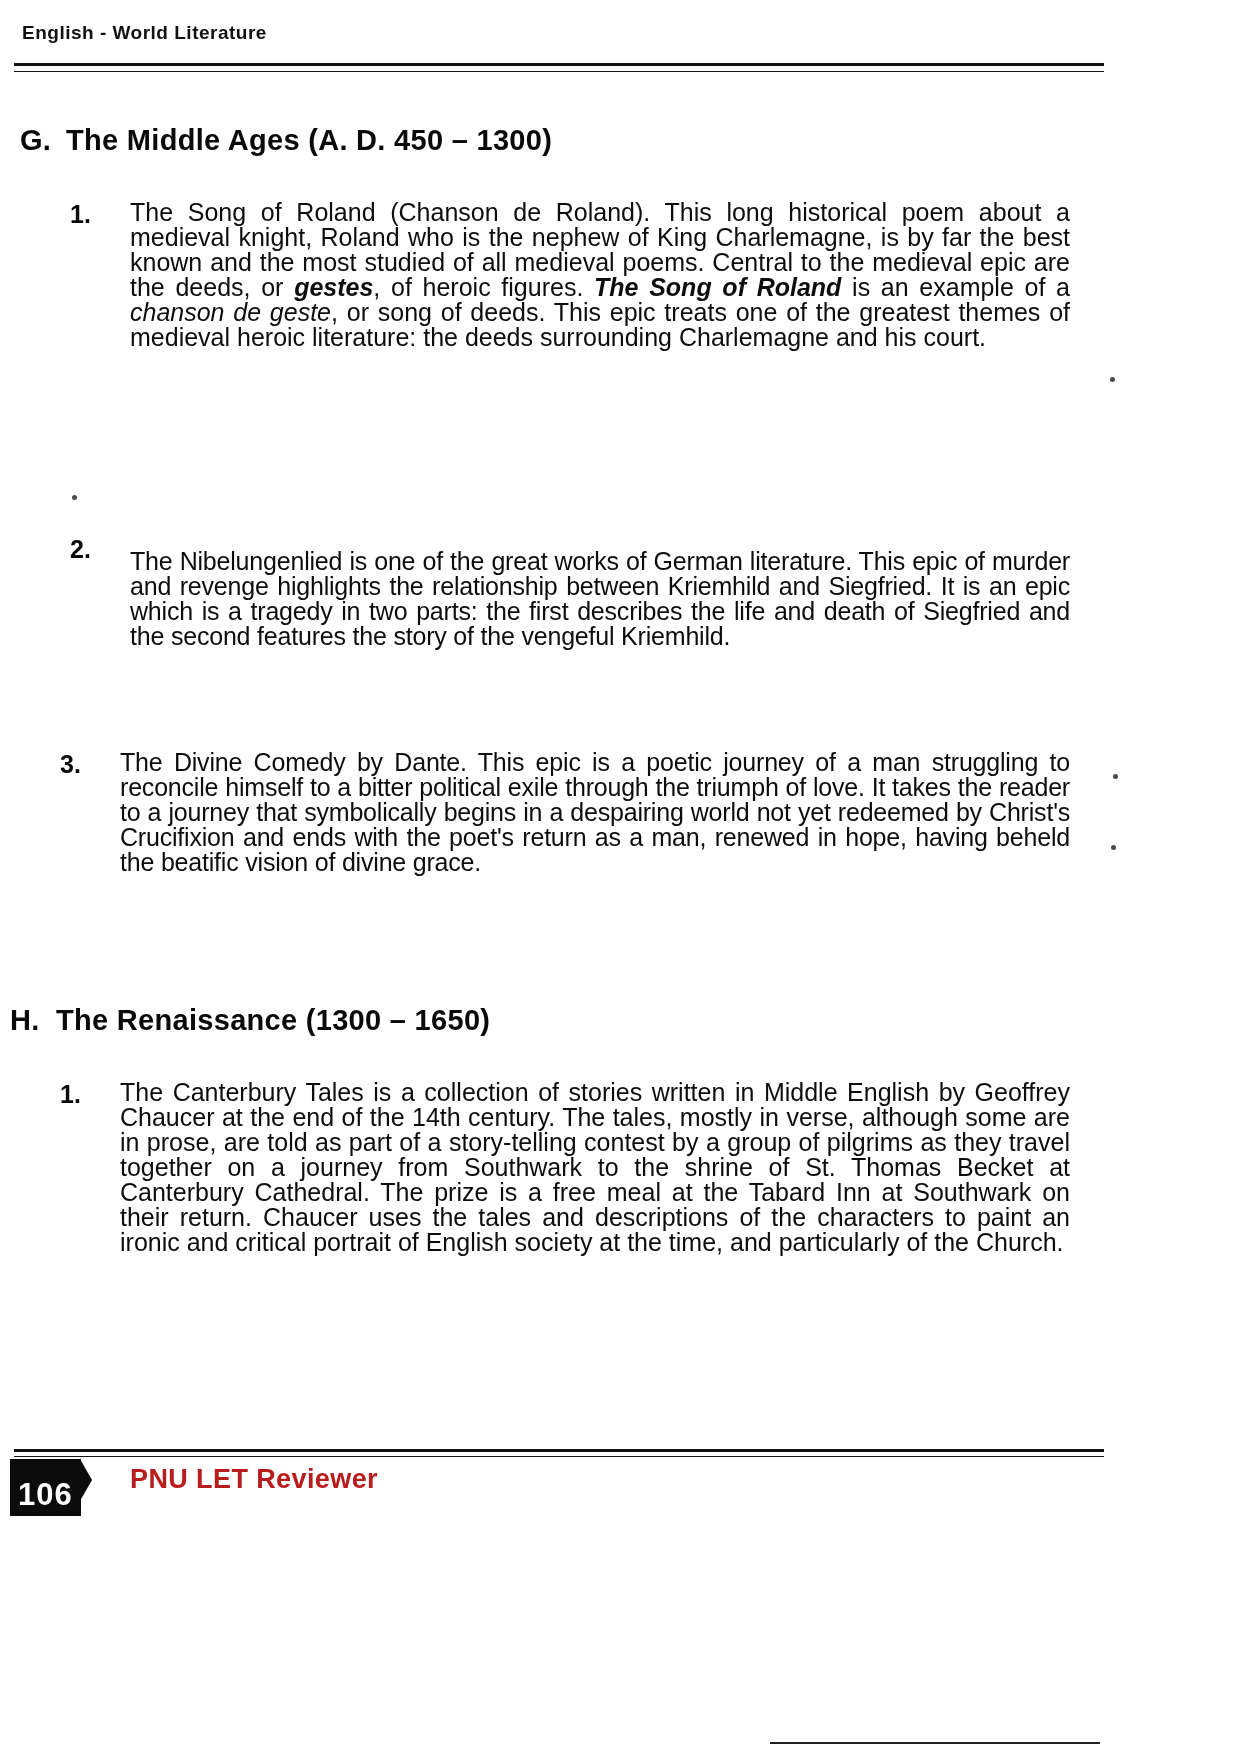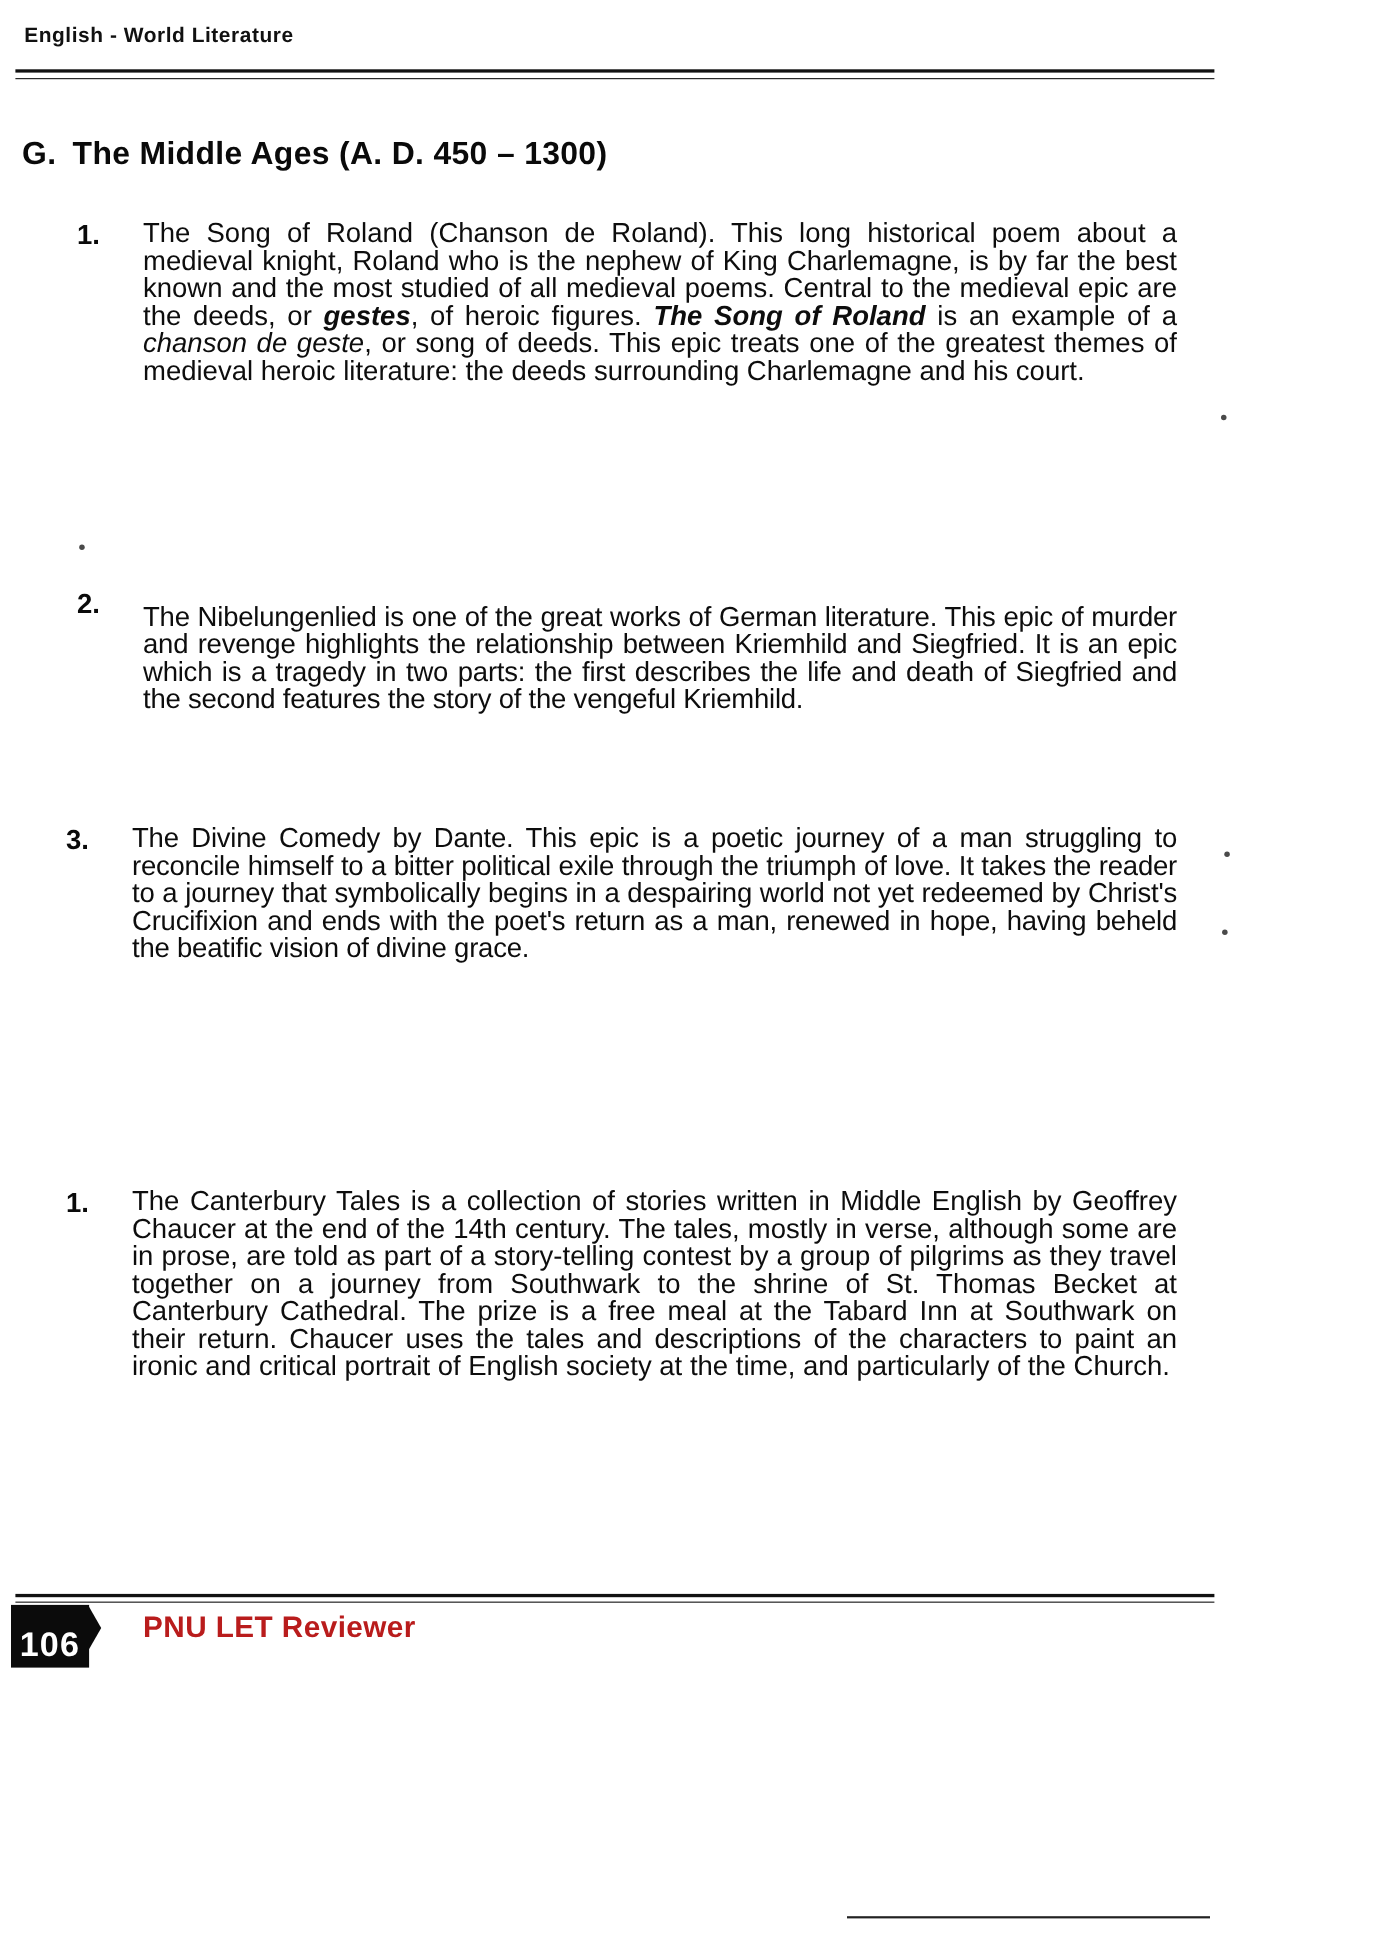--- a/index.html
+++ b/index.html
@@ -181,20 +181,23 @@
 
   <div class="item" style="top:750px; left:60px; width:1010px;">
     <div class="num">3.</div>
     <div class="body lh-mid cond">
       <p>
         <b>The Divine Comedy by Dante.</b><span> This epic is a poetic journey of a man struggling to reconcile himself to a bitter political exile through the triumph of love. It takes the reader to a journey that symbolically begins in a despairing world not yet redeemed by Christ's Crucifixion and ends with the poet's return as a man, renewed in hope, having beheld the beatific vision of divine grace.</span>
       </p>
     </div>
   </div>
 
+  <div class="section-head" style="top:1004px; left:10px;">
+    <span class="letter">H.</span><span>The Renaissance (1300 – 1650)</span>
+  </div>
 
   <div class="item" style="top:1080px; left:60px; width:1010px;">
     <div class="num">1.</div>
     <div class="body lh-mid">
       <p>
         <b>The Canterbury Tales</b><span> is a collection of stories written in Middle English by Geoffrey Chaucer at the end of the 14th century. The tales, mostly in verse, although some are in prose, are told as part of a story-telling contest by a group of pilgrims as they travel together on a journey from Southwark to the shrine of St. Thomas Becket at Canterbury Cathedral. The prize is a free meal at the Tabard Inn at Southwark on their return. Chaucer uses the tales and descriptions of the characters to paint an ironic and critical portrait of English society at the time, and particularly of the Church.</span>
       </p>
     </div>
   </div>
 

